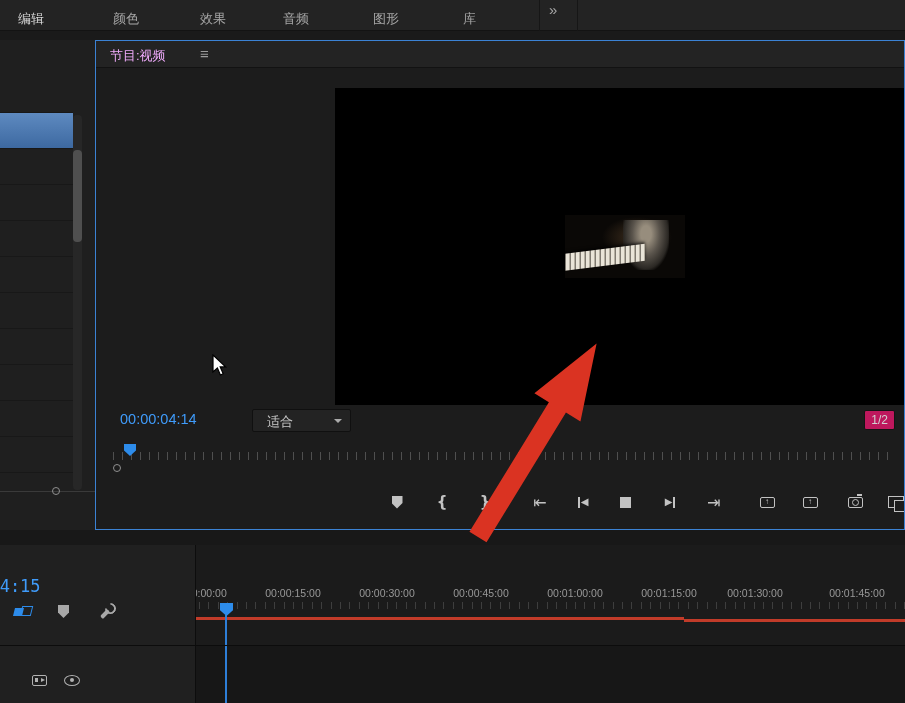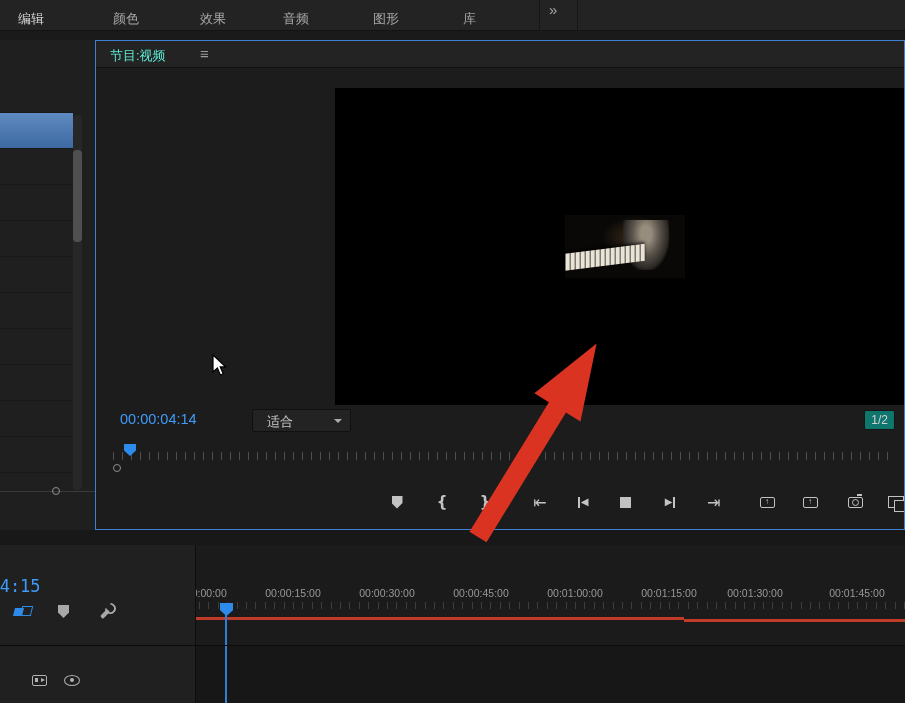--- a/index.html
+++ b/index.html
@@ -23,34 +23,34 @@
   .side-row { position:absolute; left:0; width:73px; height:36px; border-bottom:1px solid #181818; }
   .side-row.sel { background:linear-gradient(180deg,#5e8ac0,#3d69a1); }
   .side-scroll { position:absolute; left:73px; top:75px; width:9px; height:375px; background:#272727; border-radius:4px; }
   .side-thumb { position:absolute; left:0; top:35px; width:9px; height:92px; background:#4f4f4f; border-radius:4px; }
   .side-divider { position:absolute; left:0; top:451px; width:95px; height:1px; background:#3a3a3a; }
   .zoom-dot { position:absolute; width:8px; height:8px; border:1.5px solid #8f8f8f; border-radius:50%; background:transparent; }
 
   
   .program { position:absolute; left:95px; top:40px; width:810px; height:490px; background:#1c1c1c; border:1px solid #3b82d4; overflow:hidden; }
   .pm-header { position:absolute; left:0; top:0; width:100%; height:27px; background:#232323; border-bottom:1px solid #121212; }
-  .pm-title { position:absolute; left:14px; top:6px; font-size:13px; color:#5eead4; cursor:pointer; }
+  .pm-title { position:absolute; left:14px; top:6px; font-size:13px; color:#f0abfc; cursor:pointer; }
   .pm-menu { position:absolute; left:104px; top:4px; font-size:15px; color:#9b9b9b; cursor:pointer; }
   .pm-video { position:absolute; left:239px; top:47px; width:569px; height:317px; background:#000; }
   .thumb { position:absolute; left:230px; top:127px; width:120px; height:63px; background:#0a0806; overflow:hidden; }
   .thumb .glow { position:absolute; left:28%; top:0; width:64%; height:70%; background:radial-gradient(ellipse, rgba(150,110,70,.38), transparent 65%); }
   .thumb .pianist { position:absolute; right:16px; top:5px; width:46px; height:50px;
     background:radial-gradient(ellipse at 50% 28%, #978d7d 0 16%, #5a544c 42%, #2b2824 68%, transparent 76%); }
   .thumb .keys { position:absolute; left:-4px; top:34px; width:84px; height:17px; transform:skewY(-7deg);
     background:repeating-linear-gradient(90deg,#e9e4d8 0 3px,#b5afa2 3px 4px,#7e7970 4px 5px); box-shadow:0 -2px 3px rgba(0,0,0,.6); }
   .pm-timecode { position:absolute; left:24px; top:370px; font-family:Liberation Sans, sans-serif; font-size:14.5px; color:#3f9bfa; cursor:text; }
   .pm-fit { position:absolute; left:156px; top:368px; width:99px; height:23px; background:#232323; border:1px solid #101010; border-radius:2px; cursor:pointer; }
   .pm-fit-label { position:absolute; left:14px; top:3px; font-size:13px; color:#c8c8c8; }
   .chev { position:absolute; right:8px; top:9px; width:0; height:0; border-left:4px solid transparent; border-right:4px solid transparent; border-top:4.5px solid #ababab; }
-  .pm-res { position:absolute; right:9px; top:369px; font-size:12px; color:#d2d2d2; background:#0f766e; border:1px solid #141414; border-radius:2px; padding:2px 6px; cursor:pointer; }
+  .pm-res { position:absolute; right:9px; top:369px; font-size:12px; color:#d2d2d2; background:#be185d; border:1px solid #141414; border-radius:2px; padding:2px 6px; cursor:pointer; }
   .pm-ruler { position:absolute; left:17px; top:411px; width:780px; height:8px;
     background:repeating-linear-gradient(90deg,#4f4f4f 0 1px,transparent 1px 9px); cursor:pointer; }
   .pm-playhead { position:absolute; left:28px; top:403px; width:12px; height:12px; background:#2d8ceb;
     clip-path:polygon(0 0,100% 0,100% 55%,50% 100%,0 55%); cursor:grab; }
   .pm-zoomdot { left:17px; top:423px; }
   .t-icon { position:absolute; top:450px; width:26px; height:22px; display:flex; align-items:center; justify-content:center; gap:1px; color:#c2c2c2; cursor:pointer; }
   .pent { width:11px; height:13px; background:#c2c2c2; clip-path:polygon(0 0,100% 0,100% 58%,50% 100%,0 58%); }
   .pent.gray { background:#a8a8a8; }
   .brace { font-size:15px; font-weight:bold; font-family:"DejaVu Sans", sans-serif; }
   .arrowbar { font-size:16px; font-family:"DejaVu Sans", sans-serif; }

